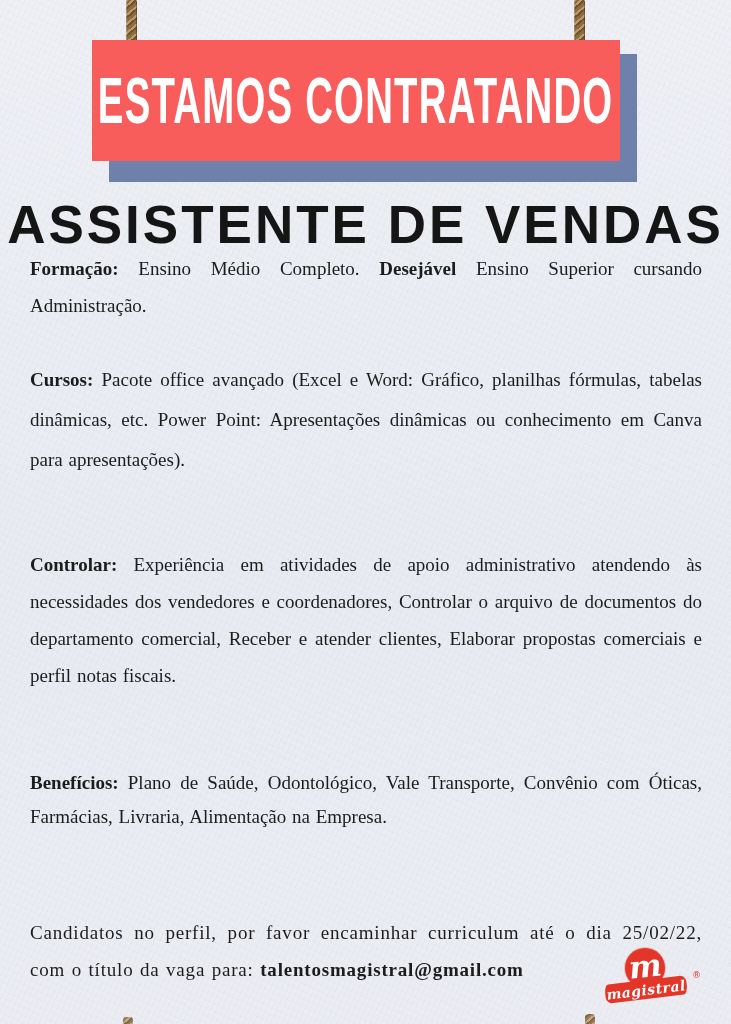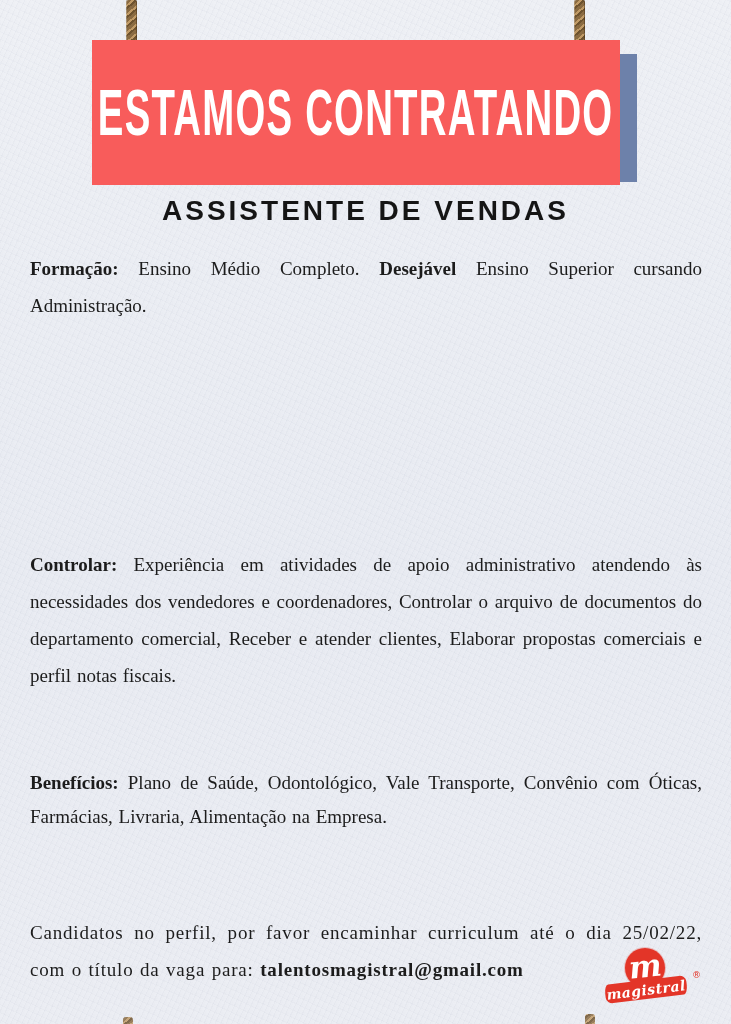--- a/index.html
+++ b/index.html
@@ -23,33 +23,33 @@
   .rope-stub{
     position:absolute;width:10px;border-radius:3px 3px 0 0;
     background:repeating-linear-gradient(-40deg,#c09a66 0 2px,#8a6b42 2px 4px,#6e532f 4px 6px);
     opacity:.85;
   }
   .stub-left{left:123px;top:1017px;height:7px;}
   .stub-right{left:585px;top:1014px;height:10px;}
   
   .banner-shadow{position:absolute;left:109px;top:54px;width:528px;height:128px;background:#6d81aa;}
   .banner{
-    position:absolute;left:92px;top:40px;width:528px;height:145px;background:#f85c5b;
+    position:absolute;left:92px;top:40px;width:528px;height:121px;background:#f85c5b;
     display:flex;align-items:center;justify-content:center;
   }
   .banner-text{
     font-family:"Liberation Sans","DejaVu Sans",sans-serif;font-weight:bold;
     font-size:64px;line-height:1;color:#ffffff;white-space:nowrap;
     letter-spacing:2px;transform:scaleX(0.60);transform-origin:center;
   }
   
   .job-title{
     position:absolute;left:0;right:0;top:196px;margin:0;text-align:center;
     font-family:"Liberation Sans","DejaVu Sans",sans-serif;font-weight:bold;
-    font-size:28px;line-height:1.1;letter-spacing:3px;color:#151515;white-space:nowrap;
+    font-size:53px;line-height:1.1;letter-spacing:3px;color:#151515;white-space:nowrap;
   }
   
   .para{
     position:absolute;left:30px;width:672px;margin:0;
     font-size:19px;color:#1c1c1c;text-align:justify;text-align-last:left;
     word-spacing:1px;
   }
   .para b{font-weight:bold;}
   .p-formacao{top:250px;line-height:37px;}
   .p-cursos{top:360px;line-height:40px;}
@@ -91,20 +91,21 @@
 
   <div class="banner-shadow"></div>
   <div class="banner">
     <span class="banner-text">ESTAMOS CONTRATANDO</span>
   </div>
 
   <h1 class="job-title">ASSISTENTE DE VENDAS</h1>
 
   <p class="para p-formacao"><b>Formação:</b><span> Ensino Médio Completo. </span><b>Desejável</b><span> Ensino Superior cursando Administração.</span></p>
 
+  <p class="para p-cursos"><b>Cursos:</b><span> Pacote office avançado (Excel e Word: Gráfico, planilhas fórmulas, tabelas dinâmicas, etc. Power Point: Apresentações dinâmicas ou conhecimento em Canva para apresentações).</span></p>
 
   <p class="para p-requisitos"><b>Controlar:</b><span> Experiência em atividades de apoio administrativo atendendo às necessidades dos vendedores e coordenadores, Controlar o arquivo de documentos do departamento comercial, Receber e atender clientes, Elaborar propostas comerciais e perfil notas fiscais.</span></p>
 
   <p class="para p-beneficios"><b>Benefícios:</b><span> Plano de Saúde, Odontológico, Vale Transporte, Convênio com Óticas, Farmácias, Livraria, Alimentação na Empresa.</span></p>
 
   <p class="para p-contato"><span>Candidatos no perfil, por favor encaminhar curriculum até o dia 25/02/22, com o título da vaga para: </span><b>talentosmagistral@gmail.com</b></p>
 
   <div class="logo">
     <div class="logo-circle">
       <span class="logo-m">m</span>

